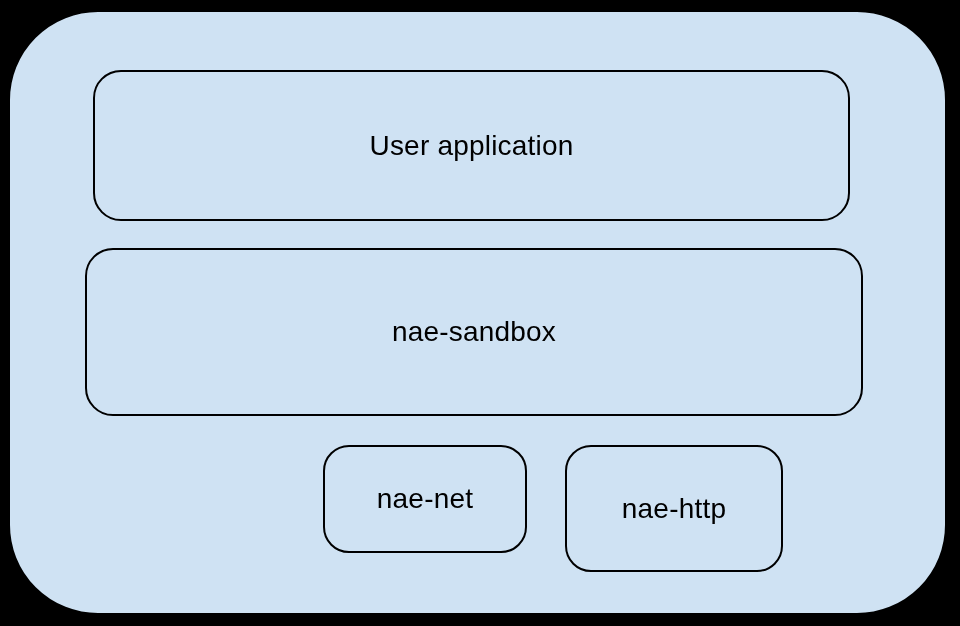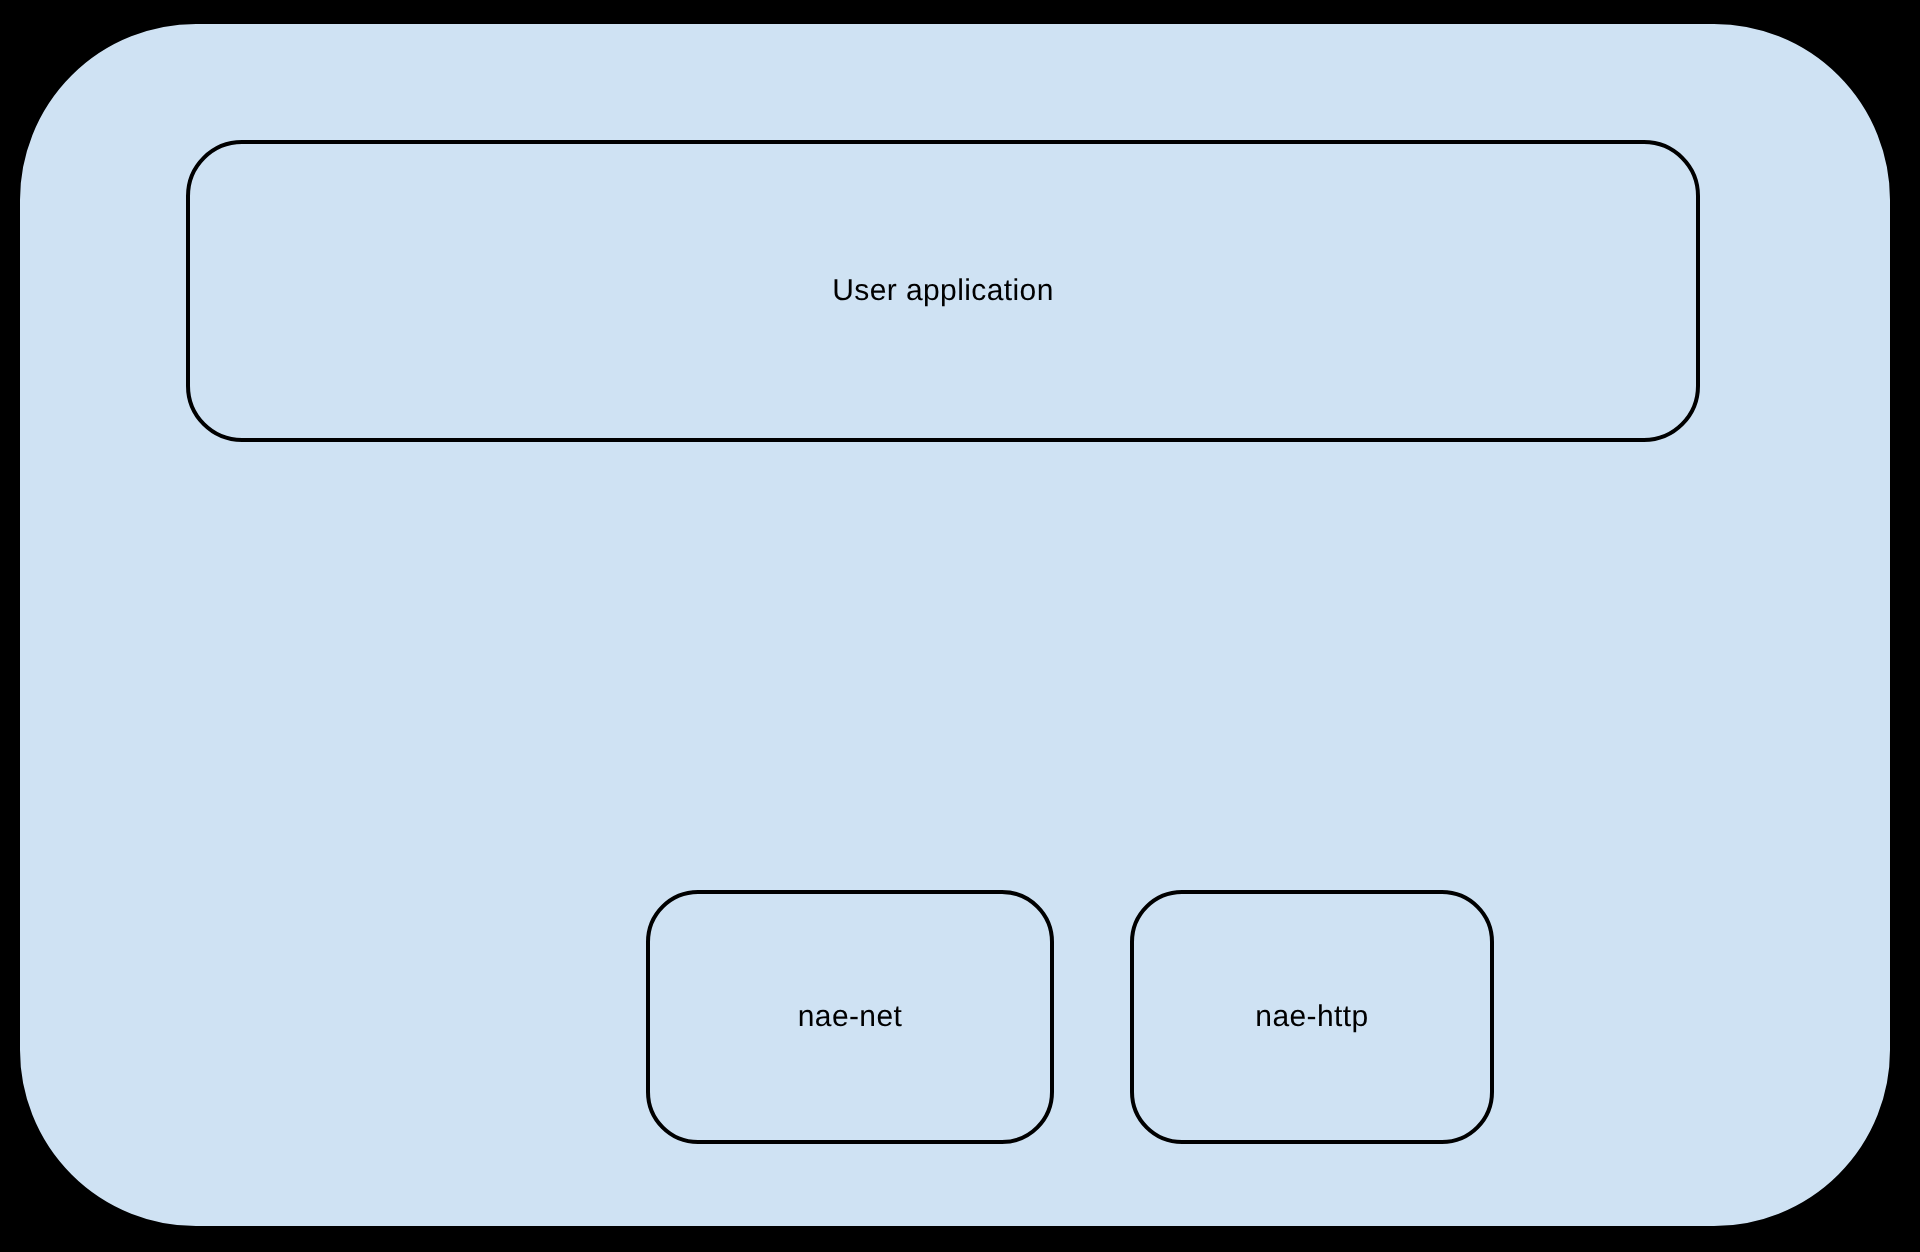--- a/index.html
+++ b/index.html
@@ -30,21 +30,21 @@
       border-radius: 90px;
     }
 
     .node {
       position: absolute;
       background: #cfe2f3;
       border: 2.5px solid #000000;
       display: flex;
       align-items: center;
       justify-content: center;
-      font-size: 15px;
+      font-size: 28px;
       color: #000000;
       letter-spacing: 0.2px;
     }
 
     .node-large { border-radius: 28px; }
     .node-small { border-radius: 26px; }
 
     .node-user-app {
       left: 83px;
       top: 58px;
@@ -63,45 +63,48 @@
       left: 73px;
       top: 433px;
       width: 204px;
       height: 127px;
     }
 
     .node-net {
       left: 313px;
       top: 433px;
       width: 204px;
-      height: 127px;
+      height: 108px;
     }
 
     .node-http {
       left: 555px;
       top: 433px;
-      width: 182px;
+      width: 218px;
       height: 127px;
     }
 
     .node-label {
       pointer-events: none;
     }
   </style>
 </head>
 <body>
 
 <div class="canvas">
 
   <div class="container-shape">
 
     <div class="node node-large node-user-app">
       <span class="node-label">User application</span>
     </div>
 
+    <div class="node node-large node-sandbox">
+      <span class="node-label">nae-sandbox</span>
+    </div>
 
 
     <div class="node node-small node-net">
       <span class="node-label">nae-net</span>
     </div>
 
     <div class="node node-small node-http">
       <span class="node-label">nae-http</span>
     </div>
 

